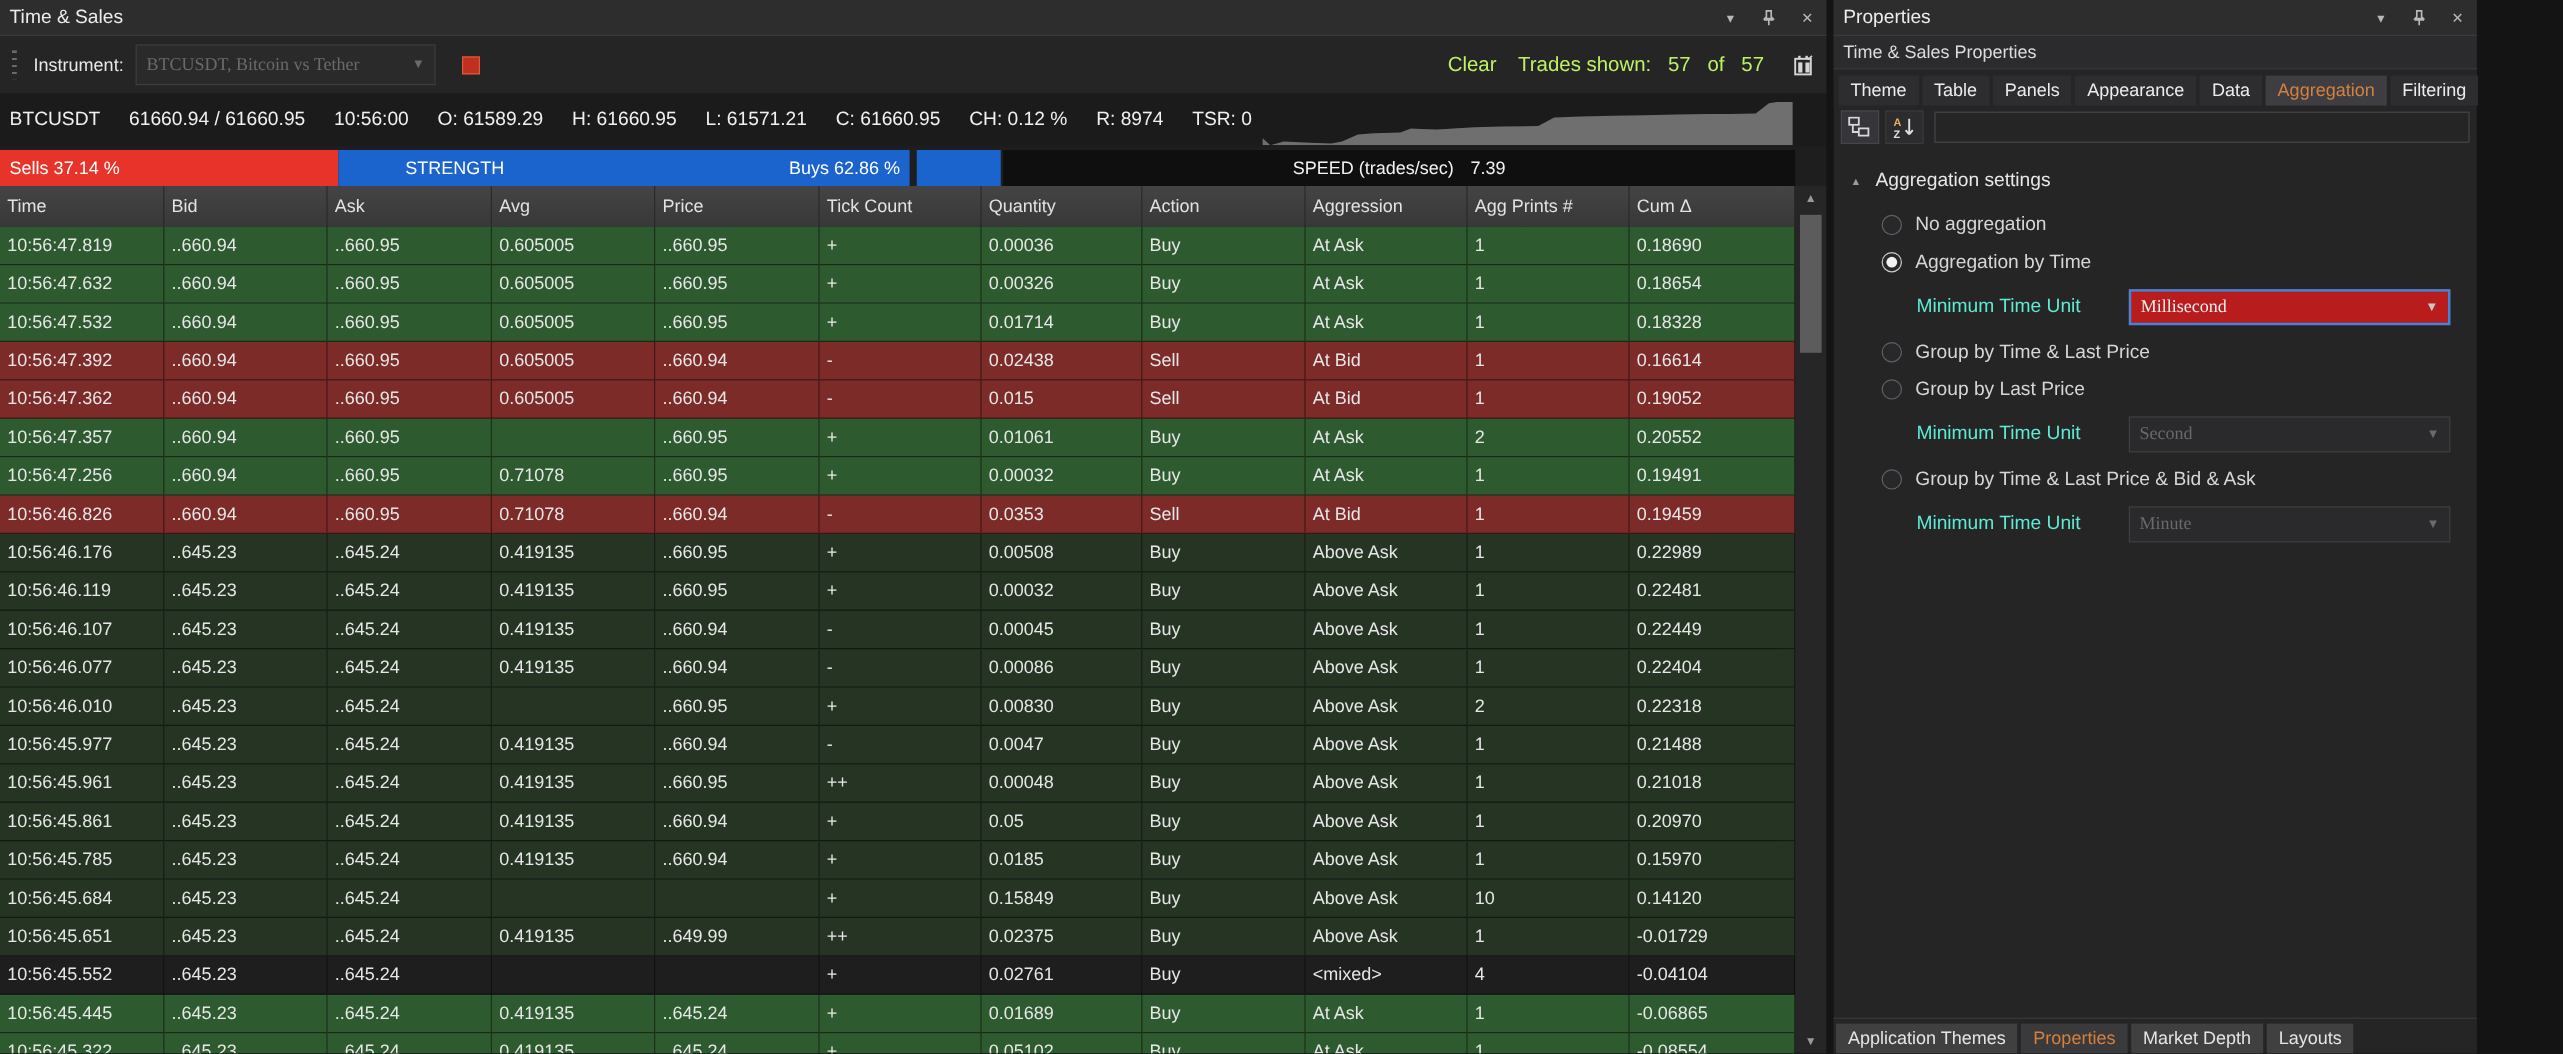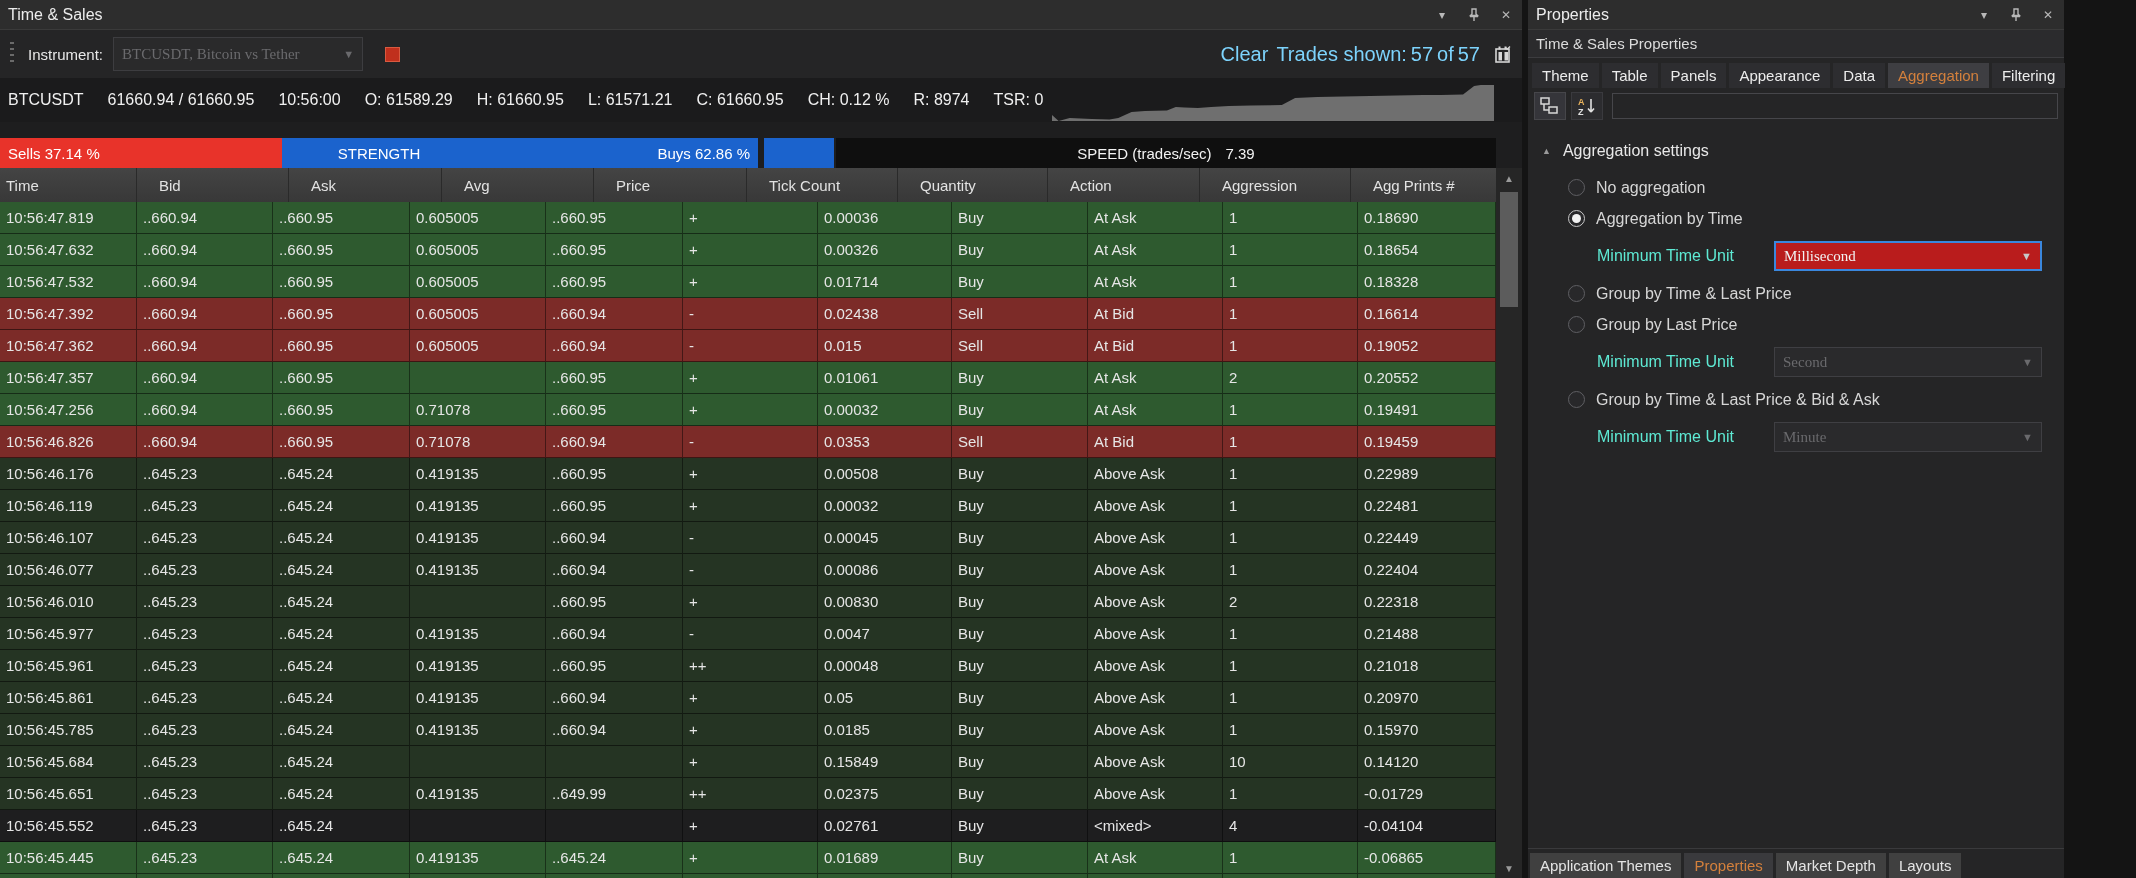--- a/index.html
+++ b/index.html
@@ -17,40 +17,40 @@
   .toolbar { height:48px; background:#252526; display:flex; align-items:center; padding:0 10px; flex:0 0 48px; }
   .grip { width:4px; height:24px; margin-right:14px;
           background:repeating-linear-gradient(to bottom,#6a6a6a 0 2px,transparent 2px 6px); }
   .tool-label { color:#e8e8e8; font-size:15px; margin-right:10px; }
   .combo { position:relative; display:flex; align-items:center; border:1px solid #3d3d40; background:#2a2a2b;font-family:Liberation Serif, serif; }
   .combo .val { padding:0 8px; font-size:15px; white-space:nowrap; overflow:hidden; }
   .combo .arr { margin-left:auto; padding-right:8px; font-size:11px; }
   .combo.disabled .val, .combo.disabled .arr { color:#6a6a6d; }
   .instr-combo { width:250px; height:34px; }
   .stop-btn { width:15px; height:15px; background:#c0301d; border:1px solid #d95a40; margin-left:22px; }
-  .tool-right { margin-left:auto; display:flex; align-items:center; color:#7dd3fc; font-size:20px; }
+  .tool-right { margin-left:auto; display:flex; align-items:center; color:#bef264; font-size:17px; gap:10px; }
   .clear-link { margin-right:8px; }
   .ts-num { margin:0 4px; }
   .cal-ic { margin-left:10px; display:flex; }
 
   .inforow { height:44px; background:#1b1b1c; display:flex; align-items:center; padding:0 8px; flex:0 0 44px; position:relative; color:#f0f0f0; font-size:16px; }
   .inforow span { margin-right:24px; white-space:nowrap; }
   .spark { position:absolute; right:28px; top:3px; width:442px; height:40px; }
 
-  .strengthrow { height:30px; margin-top:16px; display:flex; align-items:stretch; flex:0 0 30px; }
+  .strengthrow { height:30px; margin-top:3px; display:flex; align-items:stretch; flex:0 0 30px; }
   .sbar { width:758px; position:relative; display:flex; }
   .seg-sells { background:#e8332a; color:#ffffff; font-size:15px; display:flex; align-items:center; padding-left:8px; }
   .seg-buys { background:#1b63cd; color:#ffffff; font-size:15px; display:flex; align-items:center; justify-content:flex-end; padding-right:8px; flex:1; }
   .strength-cap { position:absolute; left:0; right:0; top:0; bottom:0; display:flex; align-items:center; justify-content:center; color:#ffffff; font-size:15px; pointer-events:none; }
   .speed-block { width:70px; background:#1b63cd; margin-left:6px; }
   .speed-area { flex:1; background:#0f0f0f; margin-left:2px; display:flex; align-items:center; justify-content:center; color:#f2f2f2; font-size:15px; gap:14px; margin-right:26px; }
 
   .table-wrap { flex:1; position:relative; overflow:hidden; }
   .grid-cols { display:grid; grid-template-columns:137px 136px 137px 136px 137px 135px 134px 136px 135px 135px 1fr; }
-  .thead { height:34px; background:linear-gradient(#444444,#383838); margin-right:26px;gap:16px; }
+  .thead { height:34px; background:linear-gradient(#444444,#383838); margin-right:26px; }
   .th { color:#e2e2e2; font-size:15px; display:flex; align-items:center; padding-left:6px; border-right:1px solid #2a2a2a; }
   .tbody { margin-right:26px; }
   .tr { height:32px; }
   .td { color:#e6e6e6; font-size:15px; display:flex; align-items:center; padding-left:6px; border-right:1px solid rgba(0,0,0,.45); border-bottom:1px solid rgba(0,0,0,.5); white-space:nowrap; overflow:hidden; }
   .tr.buy  .td { background:#2e5a2f; }
   .tr.sell .td { background:#7c2b28; }
   .tr.dim  .td { background:#253423; }
   .tr.mixed .td { background:#1e1e1f; }
 
   .vscroll { position:absolute; top:0; right:0; width:26px; bottom:0; background:#262626; display:flex; flex-direction:column; align-items:center; }

